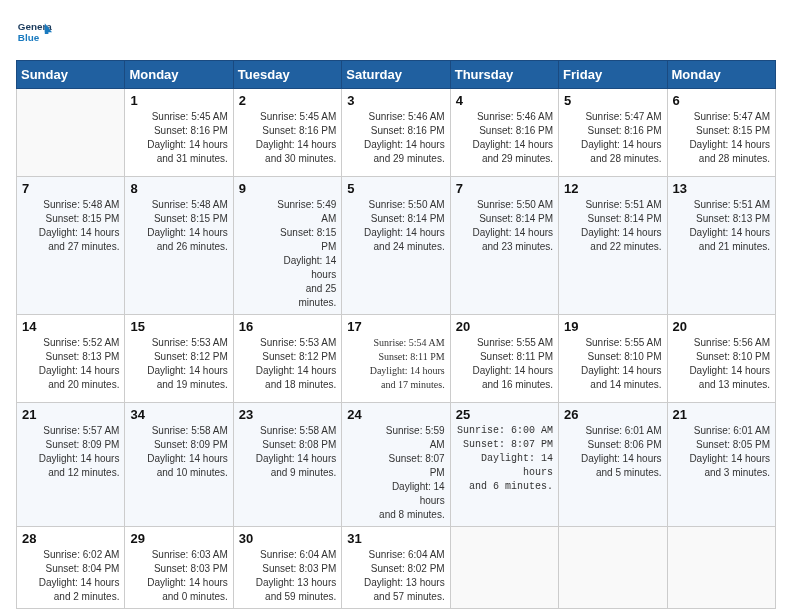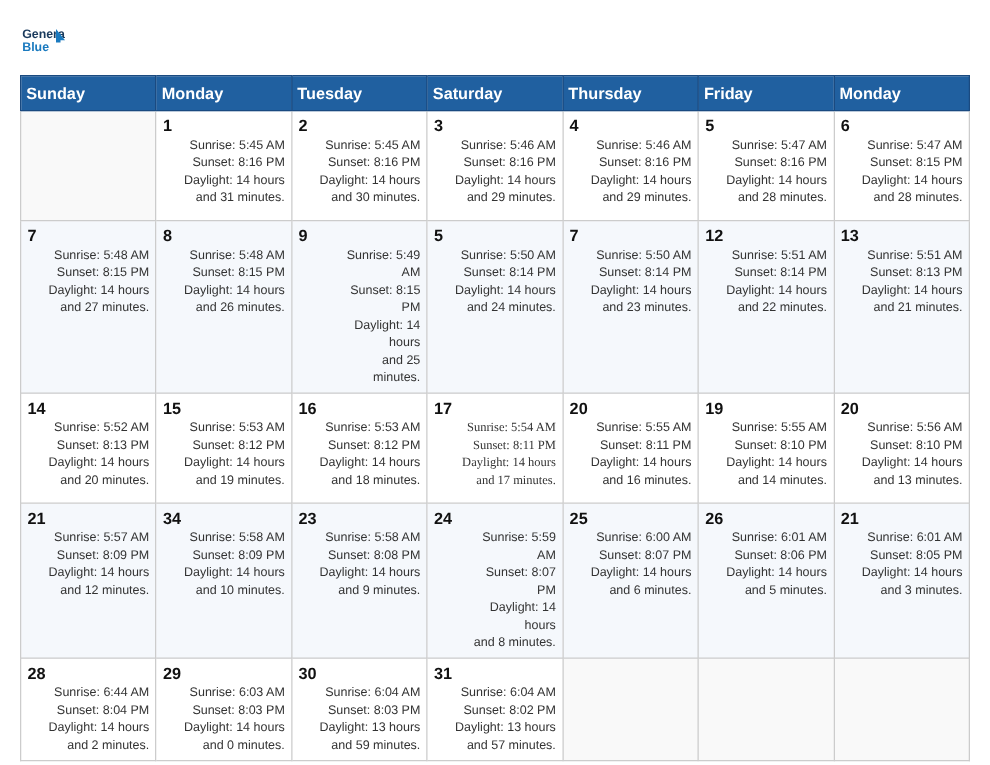--- a/index.html
+++ b/index.html
@@ -292,21 +292,21 @@
         </td>
         <td>
           <div class="day-num">24</div>
           <div class="day-info" style="white-space: pre-line; margin-left: 24px;">Sunrise: 5:59 AM
 Sunset: 8:07 PM
 Daylight: 14 hours
 and 8 minutes.</div>
         </td>
         <td>
           <div class="day-num">25</div>
-          <div class="day-info" style="white-space: pre-line;">Sunrise: 6:00 AM
+          <div class="day-info" style="white-space: pre-line; font-family: Liberation Mono, monospace;">Sunrise: 6:00 AM
 Sunset: 8:07 PM
 Daylight: 14 hours
 and 6 minutes.</div>
         </td>
         <td>
           <div class="day-num">26</div>
           <div class="day-info" style="white-space: pre-line;">Sunrise: 6:01 AM
 Sunset: 8:06 PM
 Daylight: 14 hours
 and 5 minutes.</div>
@@ -315,21 +315,21 @@
           <div class="day-num">21</div>
           <div class="day-info" style="white-space: pre-line;">Sunrise: 6:01 AM
 Sunset: 8:05 PM
 Daylight: 14 hours
 and 3 minutes.</div>
         </td>
       </tr>
       <tr class="last-row">
         <td>
           <div class="day-num">28</div>
-          <div class="day-info" style="white-space: pre-line;">Sunrise: 6:44 AM
+          <div class="day-info" style="white-space: pre-line;">Sunrise: 6:02 AM
 Sunset: 8:04 PM
 Daylight: 14 hours
 and 2 minutes.</div>
         </td>
         <td>
           <div class="day-num">29</div>
           <div class="day-info" style="white-space: pre-line;">Sunrise: 6:03 AM
 Sunset: 8:03 PM
 Daylight: 14 hours
 and 0 minutes.</div>

